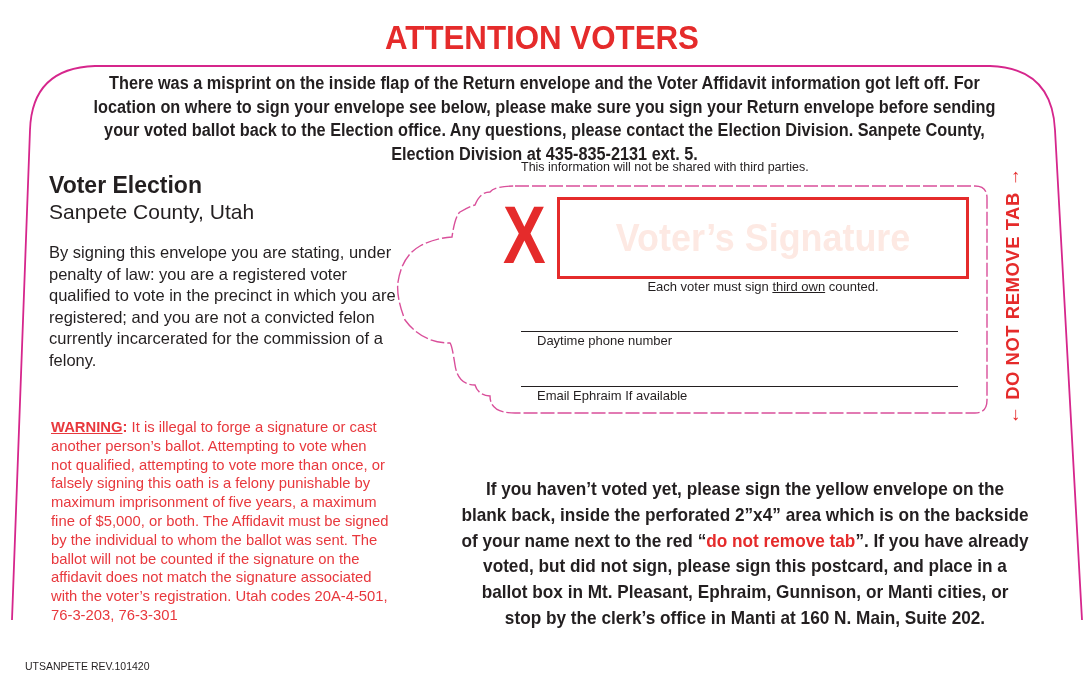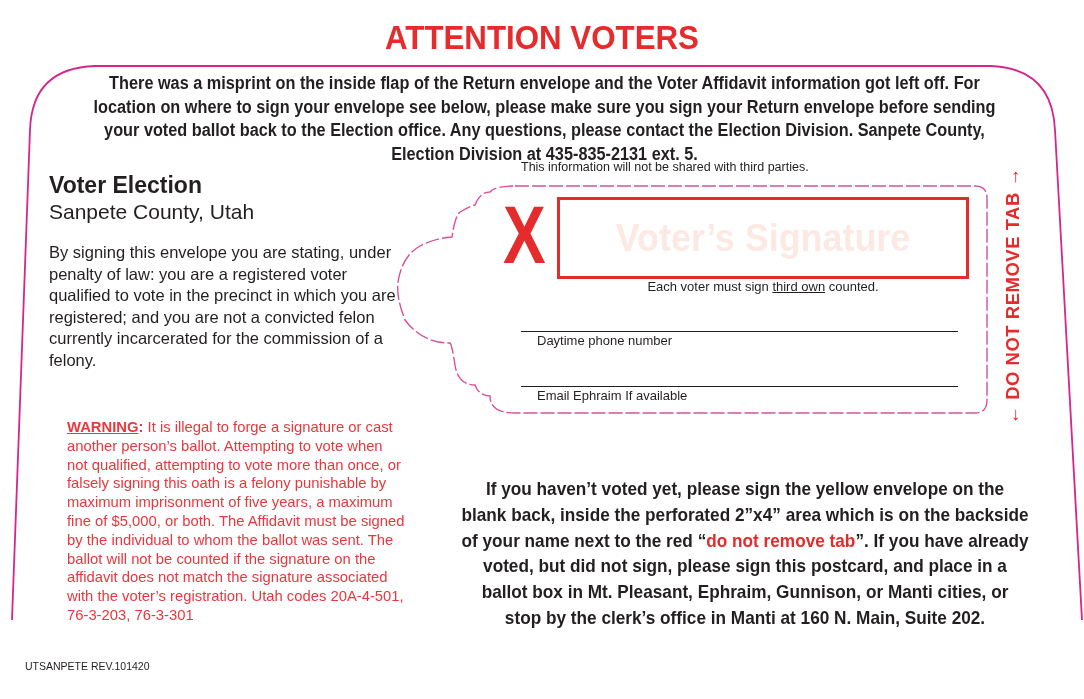--- a/index.html
+++ b/index.html
@@ -3,21 +3,21 @@
 <meta charset="utf-8">
 <style>
   html, body { margin:0; padding:0; background:#fff; }
   body { width:1084px; height:699px; position:relative; overflow:hidden; font-family:"Liberation Sans", sans-serif; color:#231f20; }
   .title { position:absolute; left:0; width:1084px; top:18px; text-align:center; font-family:"Liberation Sans", sans-serif; font-weight:bold; font-size:34px; color:#e52b2b; letter-spacing:0px; transform:scaleX(0.92); }
   .outer-frame { position:absolute; left:0; top:0; width:1084px; height:699px; pointer-events:none; }
   .notice { position:absolute; left:42px; width:1005px; top:72px; text-align:center; font-weight:bold; font-size:17.5px; line-height:23.5px; color:#231f20; transform:scaleX(0.93); transform-origin:center top; }
   .aff-title { position:absolute; left:49px; top:172px; font-weight:bold; font-size:23px; }
   .aff-sub { position:absolute; left:49px; top:200px; font-size:21px; }
   .aff-body { position:absolute; left:49px; top:242px; width:360px; font-size:16.5px; line-height:21.5px; }
-  .warning { position:absolute; left:51px; top:418px; width:340px; font-size:14.8px; line-height:18.8px; color:#e8383d;margin-left:16px; }
+  .warning { position:absolute; left:51px; top:418px; width:340px; font-size:14.8px; line-height:18.8px; color:#e8383d; }
   .warning .wlabel { font-weight:bold; text-decoration:underline; }
   .warning .wcolon { font-weight:bold; }
   .rev { position:absolute; left:25px; top:660px; font-size:10.5px; color:#231f20; }
   .privacy { position:absolute; left:521px; top:160px; font-size:12.5px; }
   .tab-svg { position:absolute; left:0; top:0; width:1084px; height:699px; pointer-events:none; }
   .sig-box { position:absolute; left:557px; top:197px; width:406px; height:76px; border:3px solid #e52b2b; display:flex; align-items:center; justify-content:center; }
   .sig-placeholder { font-weight:bold; font-size:39px; color:#fde9e3; transform:scaleX(0.92); }
   .x-mark { position:absolute; left:503px; top:194px; font-weight:bold; font-size:82px; line-height:82px; color:#e52b2b; transform:scaleX(0.78); transform-origin:left top; }
   .sign-note { position:absolute; left:557px; width:412px; top:279px; text-align:center; font-size:13px; }
   .sign-note u { text-decoration:underline; }

